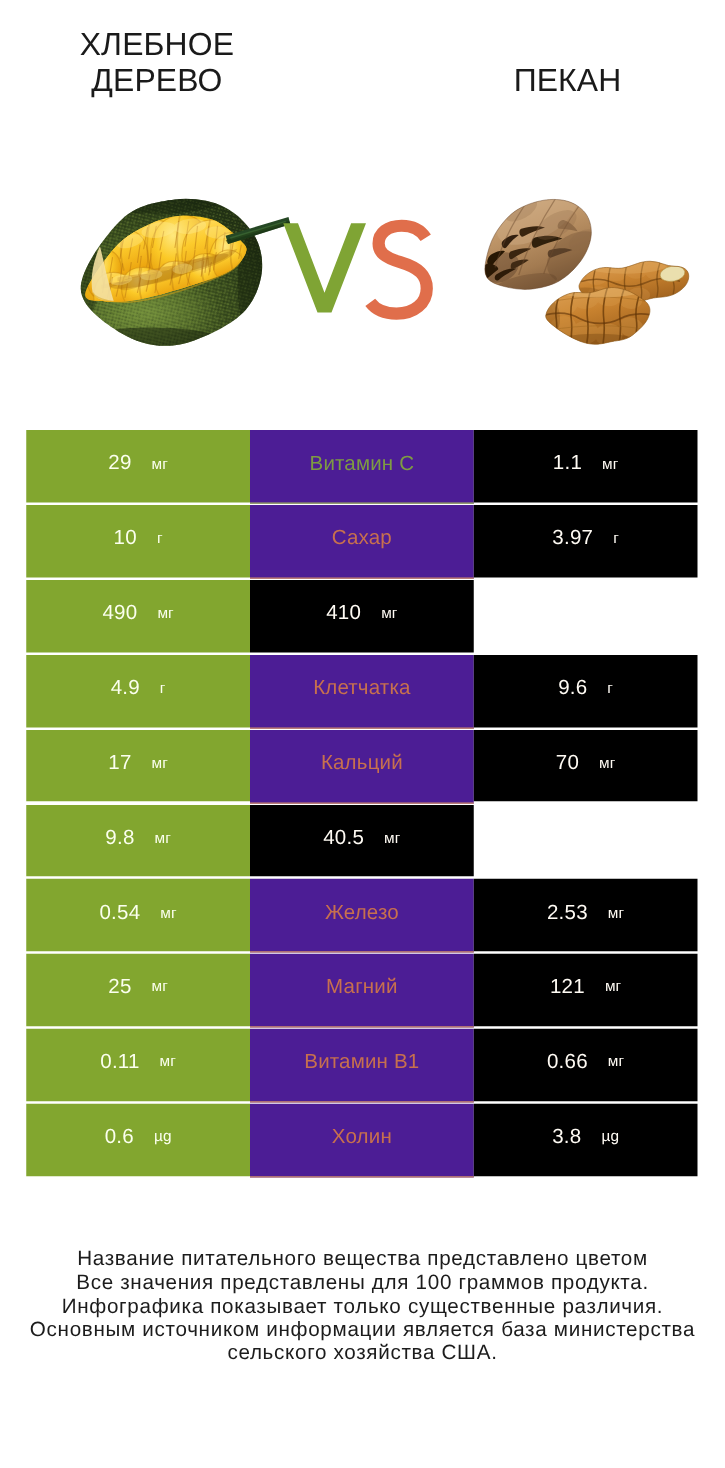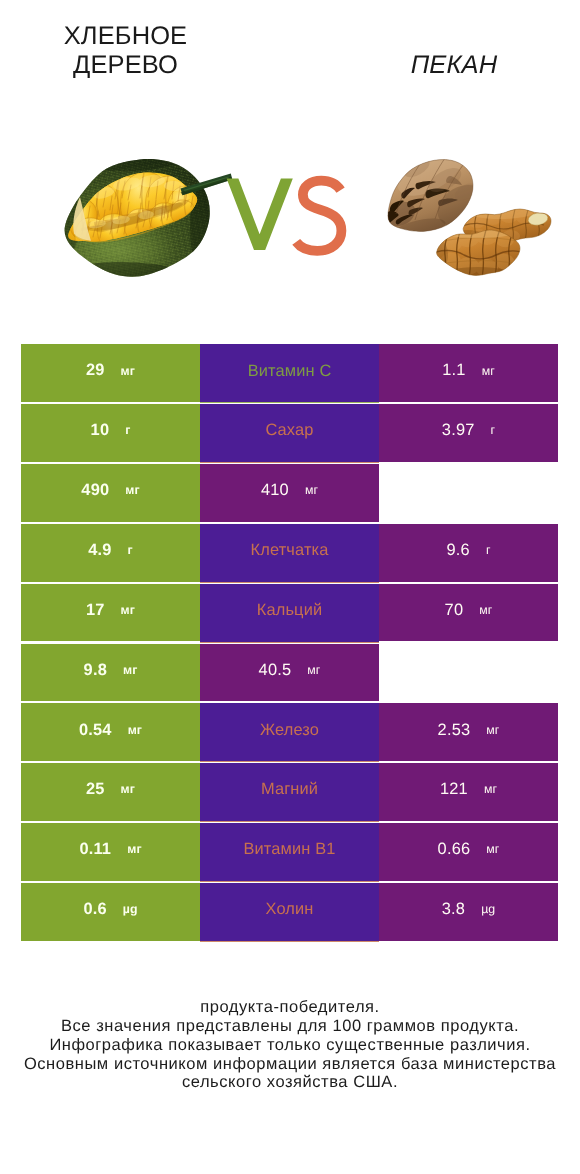--- a/index.html
+++ b/index.html
@@ -2,29 +2,29 @@
 <html><head>
 <meta charset="utf-8">
 <title>compare</title>
 <style>
   html,body{margin:0;padding:0;}
   body{width:580px;height:1174px;background:#ffffff;font-family:"Liberation Sans",sans-serif;overflow:hidden;-webkit-font-smoothing:antialiased;text-rendering:geometricPrecision;}
   .page{position:relative;width:580px;height:1174px;border-radius:27px;}
   .titles{position:absolute;left:0;top:0;width:580px;height:120px;}
   .title{position:absolute;font-size:25.5px;line-height:29.2px;color:#1a1a1a;text-align:center;font-weight:400;letter-spacing:0.1px;}
   .title-left{left:15px;top:22.2px;width:221px;}
-  .title-right{left:344px;top:51px;width:220px;font-style:italic;}
+  .title-right{left:344px;top:51px;width:220px;}
   .hero{position:absolute;left:0;top:0;width:580px;height:340px;}
   .hero-svg{position:absolute;left:0;top:0;}
   .table{position:absolute;left:21px;top:344.3px;width:537px;}
   .row{position:relative;height:59.85px;display:flex;}
   .cell{height:57.8px;display:flex;align-items:center;justify-content:center;font-size:16.4px;line-height:1;padding-bottom:5px;box-sizing:border-box;}
-  .c-left{width:179px;background:#82A62F;color:#FBFFEE;font-weight:bold;}
+  .c-left{width:179px;background:#82A62F;color:#FBFFEE;}
   .c-mid{width:179px;background:#4c1d95;border-bottom:1px solid;height:58.85px;}
-  .c-right{width:179px;background:#701a75;color:#FFFBF4;}
+  .c-right{width:179px;background:#000000;color:#FFFBF4;}
   .vnum{letter-spacing:0.2px;}
   .unit{font-size:12.3px;margin-left:16px;letter-spacing:0.1px;}
   .label{font-size:16.4px;letter-spacing:0.15px;}
   .footer{position:absolute;left:0;top:998px;width:580px;text-align:center;font-size:16.5px;line-height:18.85px;color:#1c1c1c;letter-spacing:0.55px;}
 </style>
 </head>
 <body>
 
 <div class="page">
   <div class="titles">
@@ -432,19 +432,19 @@
         <div class="cell c-mid" style="border-bottom-color:#CE8A6B">
           <span class="label" style="color:#C7704E">Холин</span>
         </div>
         <div class="cell c-right">
           <span class="vnum">3.8</span>
           <span class="unit">µg</span>
         </div>
       </div>
     </div>
   <div class="footer">
-      <div>продукта-победителя.</div>
+      <div>Название питательного вещества представлено цветом</div>
       <div>Все значения представлены для 100 граммов продукта.</div>
       <div>Инфографика показывает только существенные различия.</div>
       <div>Основным источником информации является база министерства</div>
       <div>сельского хозяйства США.</div>
     </div>
 </div>
 
 </body></html>

